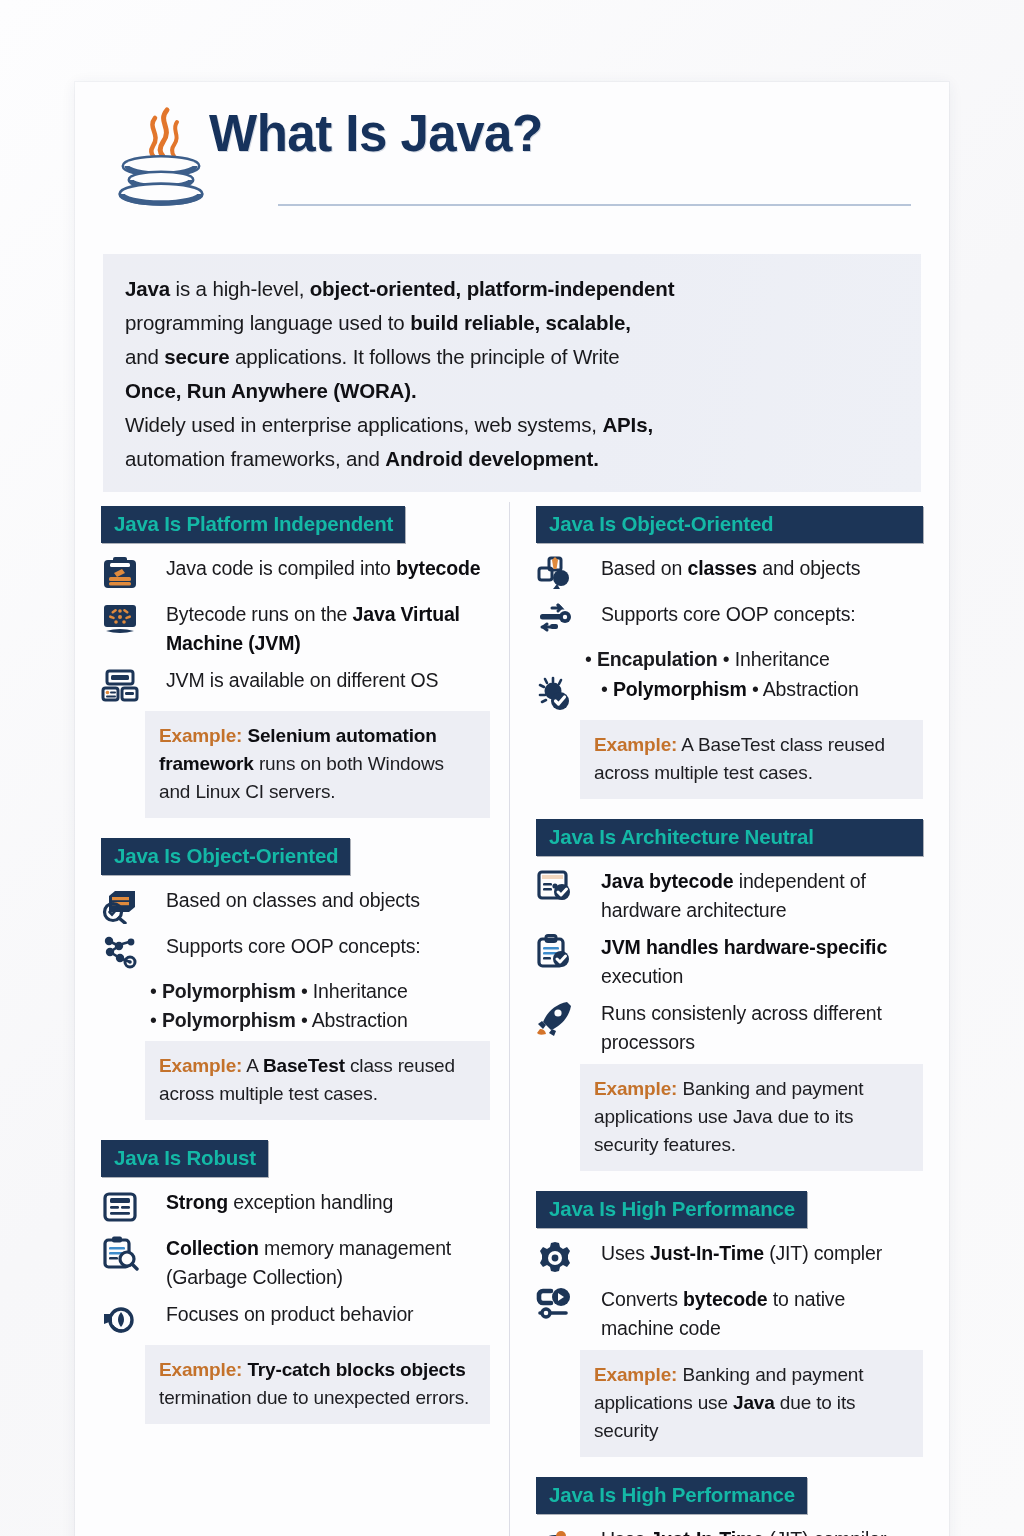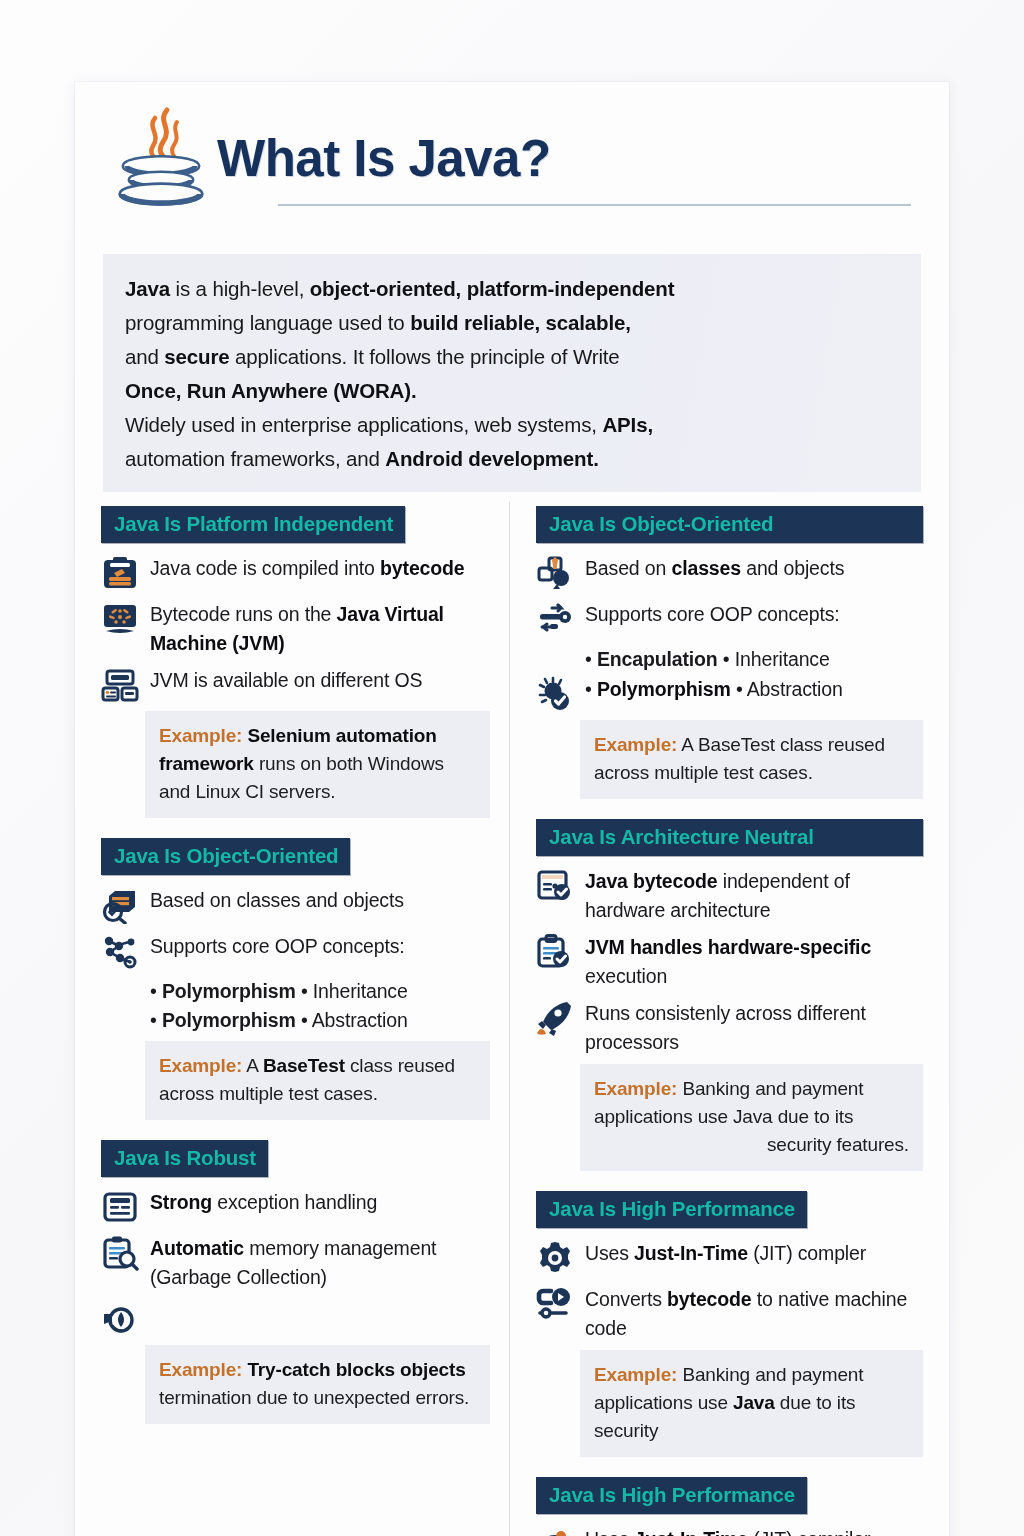--- a/index.html
+++ b/index.html
@@ -36,22 +36,20 @@
   }
 
   
   .header {
     position: relative;
     padding: 22px 28px 0 28px;
     height: 152px;
   }
   .header-row {
     display: flex;
-    align-items: center;
-    gap: 8px;
   }
   .java-logo {
     width: 96px;
     height: 104px;
     flex: 0 0 96px;
     position: relative;
     margin-left: 10px;
   }
   .page-title {
     font-size: 51px;
@@ -131,21 +129,21 @@
     margin-bottom: 10px;
     box-shadow: 1px 1px 0 rgba(20,32,54,.35);
   }
   .sec-title.wide { display: block; }
 
   .bullets { margin: 0 0 6px 0; }
 
   .bullet {
     display: flex;
     align-items: flex-start;
-    gap: 11px;
+    gap: 27px;
     margin-bottom: 7px;
   }
   .bullet .ico {
     flex: 0 0 38px;
     width: 38px;
     height: 38px;
     margin-top: 1px;
   }
   .bullet .txt {
     font-size: 19.5px;
@@ -171,21 +169,21 @@
     background: #edeef4;
     padding: 11px 14px 12px 14px;
     font-size: 19px;
     line-height: 28px;
     color: #1d1d21;
     letter-spacing: -0.15px;
     margin-left: 44px;
   }
   .example .lbl { color: #c4722b; font-weight: bold; }
   .example b { font-weight: bold; color: #0d0d11; }
-  .example .right-shift { display: block; text-align: right; }
+  .example .right-shift { display: block; }
 
   
   svg .nv { fill: #1c3557; }
   svg .or { fill: #e08a3c; }
   svg .or2 { fill: #d4742a; }
   svg .wh { fill: #ffffff; }
 </style>
 </head>
 <body>
 
@@ -351,32 +349,33 @@
               <svg viewBox="0 0 38 38" width="38" height="38" aria-hidden="true">
                 <rect x="4" y="6" width="24" height="27" rx="3.5" fill="none" stroke="#1c3557" stroke-width="3.2"></rect>
                 <rect x="11" y="2.5" width="10" height="6" rx="2" class="nv"></rect>
                 <rect x="8" y="13" width="16" height="2.6" rx="1.2" fill="#3d8ccc"></rect>
                 <rect x="8" y="18" width="16" height="2.6" rx="1.2" fill="#3d8ccc"></rect>
                 <rect x="8" y="23" width="9" height="2.6" rx="1.2" class="nv"></rect>
                 <circle cx="26" cy="25" r="7" fill="#fdfdfe" stroke="#1c3557" stroke-width="3.2"></circle>
                 <path d="M31 30 l5 5" stroke="#1c3557" stroke-width="3.4" stroke-linecap="round"></path>
               </svg>
             </div>
-            <div class="txt"><b>Automatic</b> memory management (Garbage Collection)</div>
+            <div class="txt"><b>Collection</b> memory management (Garbage Collection)</div>
           </div>
 
           <div class="bullet">
             <div class="ico">
               <svg viewBox="0 0 38 38" width="38" height="38" aria-hidden="true">
                 <circle cx="20" cy="20" r="11" fill="none" stroke="#1c3557" stroke-width="3.4"></circle>
                 <path d="M20 12 c4 5 4 10 0 15 c-4 -5 -4 -10 0 -15 z" class="nv"></path>
                 <path d="M3 14 l8 0 0 7 -8 3 z" class="nv"></path>
                 <path d="M11 26 q4 5 10 5" fill="none" stroke="#1c3557" stroke-width="3"></path>
               </svg>
             </div>
+            <div class="txt">Focuses on product behavior</div>
           </div>
         </div>
         <div class="example">
           <span class="lbl">Example:</span><span><b> Try-catch blocks objects</b> termination due to unexpected errors.</span>
         </div>
       </div>
 
     </div>
 
     <div class="col col-right">

